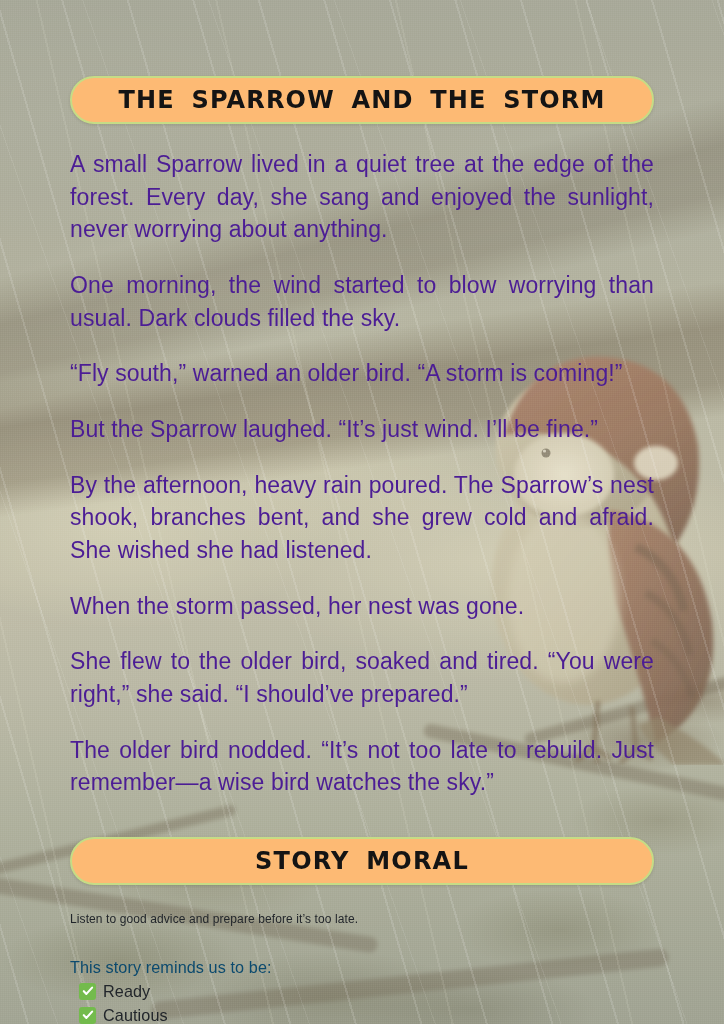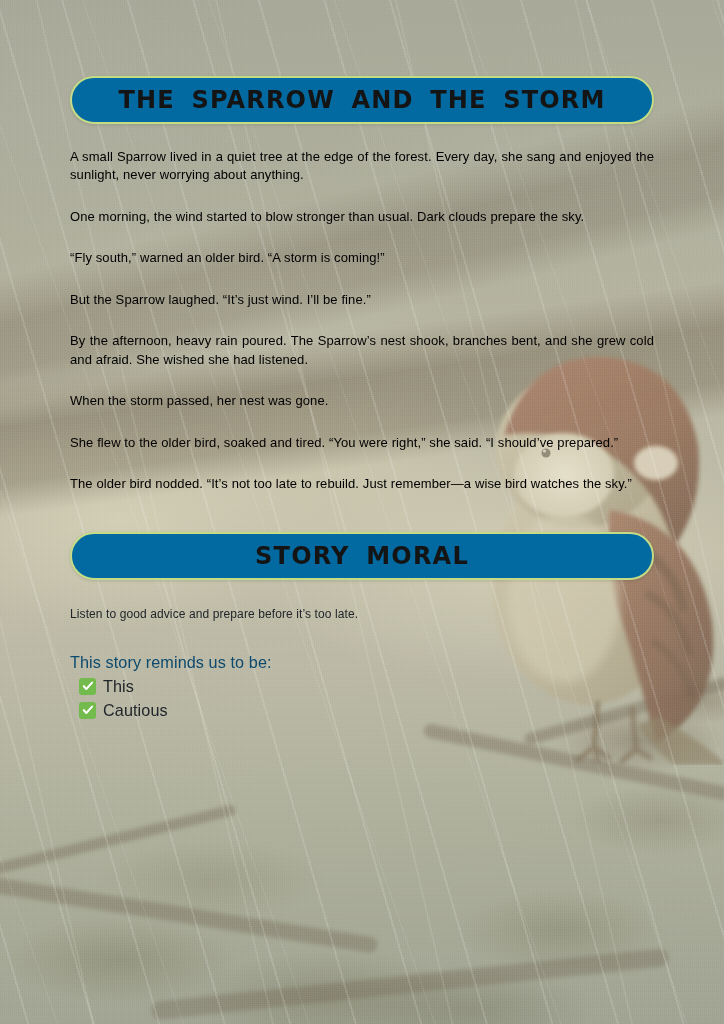--- a/index.html
+++ b/index.html
@@ -135,21 +135,21 @@
 
   
   .content {
     position: relative;
     z-index: 5;
     padding: 0 70px;
   }
 
   .banner {
     margin: 0 auto;
-    background: #0369a1;
+    background: #fdba74;
     border: 2px solid #c5dc86;
     border-radius: 26px;
     height: 44px;
     display: flex;
     align-items: center;
     justify-content: center;
     box-shadow: 0 1px 3px rgba(60,60,40,0.18);
   }
 
   .banner-title {
@@ -165,23 +165,23 @@
   .title-banner { margin-top: 76px; }
   .moral-banner { margin-top: 38px; }
 
   .story {
     margin-top: 24px;
   }
 
   .story p {
     margin: 0 0 23px 0;
     font-family: "Liberation Sans", "DejaVu Sans", sans-serif;
-    font-size: 13px;
+    font-size: 23px;
     line-height: 1.42;
-    color: #000000;
+    color: #4c1d95;
     text-align: justify;
     text-justify: inter-word;
     letter-spacing: 0.1px;
   }
   .story p:last-child { margin-bottom: 12px; }
 
   .moral-text {
     margin-top: 26px;
     font-size: 12px;
     line-height: 1.42;
@@ -305,21 +305,21 @@
   <div class="bg-layer bg-grain"></div>
 
   <div class="content">
 
     <div class="banner title-banner">
       <span class="banner-title">THE SPARROW AND THE STORM</span>
     </div>
 
     <div class="story">
       <p>A small Sparrow lived in a quiet tree at the edge of the forest. Every day, she sang and enjoyed the sunlight, never worrying about anything.</p>
-      <p>One morning, the wind started to blow stronger than usual. Dark clouds prepare the sky.</p>
+      <p>One morning, the wind started to blow worrying than usual. Dark clouds filled the sky.</p>
       <p>“Fly south,” warned an older bird. “A storm is coming!”</p>
       <p>But the Sparrow laughed. “It’s just wind. I’ll be fine.”</p>
       <p>By the afternoon, heavy rain poured. The Sparrow’s nest shook, branches bent, and she grew cold and afraid. She wished she had listened.</p>
       <p>When the storm passed, her nest was gone.</p>
       <p>She flew to the older bird, soaked and tired. “You were right,” she said. “I should’ve prepared.”</p>
       <p>The older bird nodded. “It’s not too late to rebuild. Just remember—a wise bird watches the sky.”</p>
     </div>
 
     <div class="banner moral-banner">
       <span class="banner-title">STORY MORAL</span>
@@ -330,21 +330,21 @@
     <div class="reminder-block">
       <div class="reminder-intro">This story reminds us to be:</div>
 
       <ul class="check-list">
         <li class="check-item">
           <span class="check-box">
             <svg width="12" height="12" viewBox="0 0 12 12" aria-hidden="true">
               <path d="M1.8 6.2 L4.4 8.9 L10.1 2.6" stroke="#ffffff" stroke-width="2.1" fill="none" stroke-linecap="round" stroke-linejoin="round"></path>
             </svg>
           </span>
-          <span>This</span>
+          <span>Ready</span>
         </li>
         <li class="check-item">
           <span class="check-box">
             <svg width="12" height="12" viewBox="0 0 12 12" aria-hidden="true">
               <path d="M1.8 6.2 L4.4 8.9 L10.1 2.6" stroke="#ffffff" stroke-width="2.1" fill="none" stroke-linecap="round" stroke-linejoin="round"></path>
             </svg>
           </span>
           <span>Cautious</span>
         </li>
       </ul>

